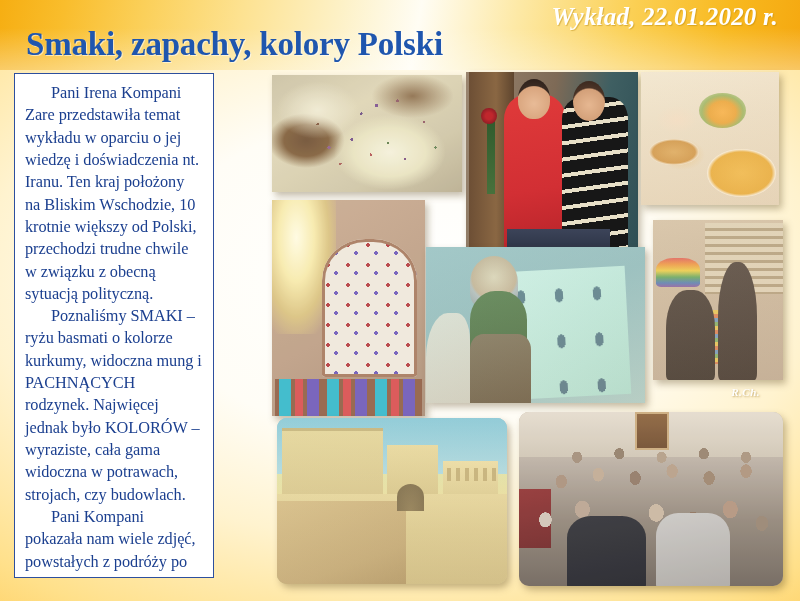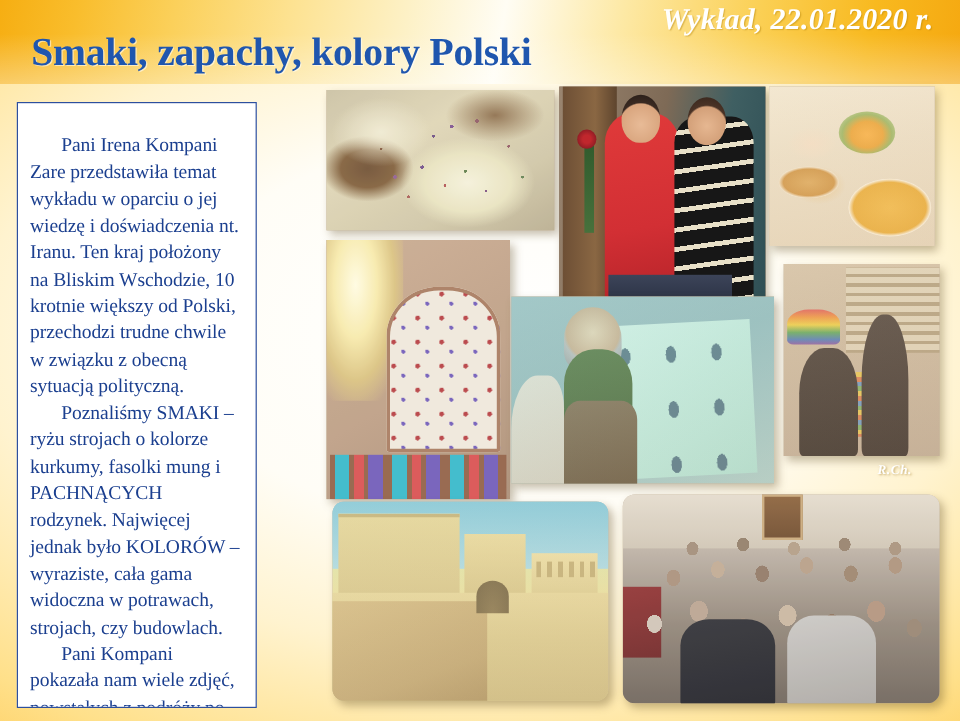--- a/index.html
+++ b/index.html
@@ -69,27 +69,27 @@
     color: #1f56ae;
     letter-spacing: -.2px;
     white-space: nowrap;
     text-shadow: 1px 1px 0 rgba(255,255,255,.55);
   }
 
   
   .text-panel {
     position: absolute;
     left: 14px;
-    top: 85px;
+    top: 73px;
     width: 200px;
     height: 505px;
     background: #ffffff;
     border: 1.5px solid #2d4f9e;
     box-sizing: border-box;
-    padding: 24px 10px 4px 10px;
+    padding: 8px 10px 4px 10px;
     overflow: hidden;
   }
   .text-panel p {
     margin: 0;
     color: #1b3f8f;
     font-family: "Liberation Serif", "DejaVu Serif", serif;
     font-size: 16.3px;
     line-height: 1.37;
     text-indent: 26px;
     text-align: left;
@@ -328,21 +328,21 @@
 
   <div class="header"></div>
   <div class="header-accent"></div>
 
   <div class="date-label">Wykład, 22.01.2020 r.</div>
 
   <div class="slide-title">Smaki, zapachy, kolory Polski</div>
 
   <div class="text-panel">
     <p>Pani Irena Kompani Zare przedstawiła temat wykładu w oparciu o jej wiedzę i doświadczenia nt. Iranu. Ten kraj położony na Bliskim Wschodzie, 10 krotnie większy od Polski, przechodzi trudne chwile w związku z obecną sytuacją polityczną.</p>
-    <p>Poznaliśmy SMAKI – ryżu strojach o kolorze kurkumy, fasolki mung i PACHNĄCYCH rodzynek. Najwięcej jednak było KOLORÓW – wyraziste, cała gama widoczna w potrawach, strojach, czy budowlach.</p>
+    <p>Poznaliśmy SMAKI – ryżu basmati o kolorze kurkumy, widoczna mung i PACHNĄCYCH rodzynek. Najwięcej jednak było KOLORÓW – wyraziste, cała gama widoczna w potrawach, strojach, czy budowlach.</p>
     <p>Pani Kompani pokazała nam wiele zdjęć, powstałych z podróży po tym pięknym kraju. Zwyczaje, obchodzone święta, wpływ religii na życie, uzupełnione opisami, komentarzem i wrażeniami dopełniły całości.</p>
   </div>
 
   <div class="photo" id="photo-rice" style="left:272px; top:75px; width:190px; height:117px;">
     <div class="ph-inner">
       <div class="speck"></div>
     </div>
     <div class="wash-soft"></div>
   </div>
 

